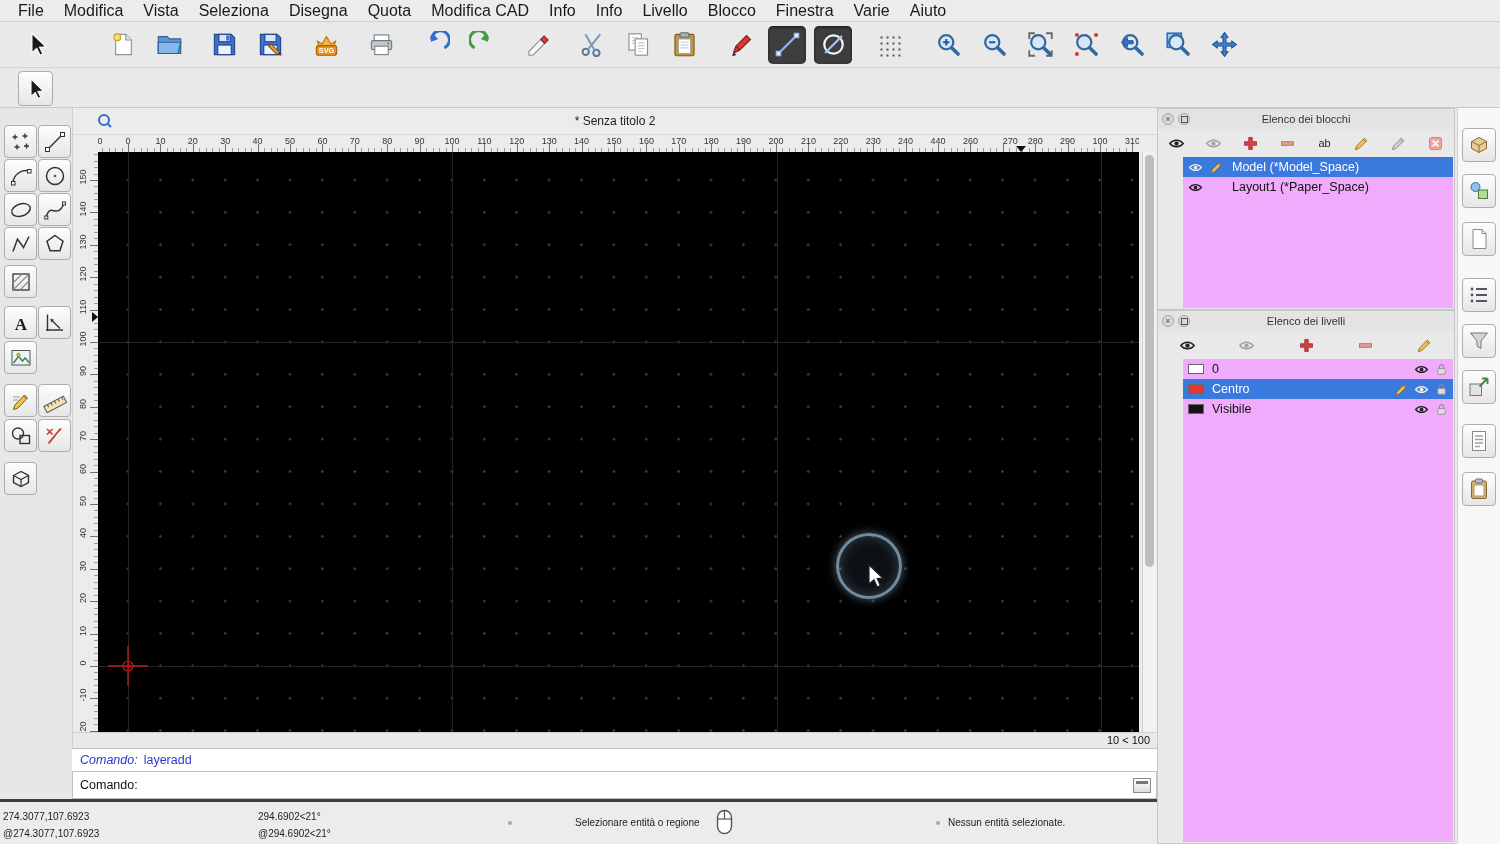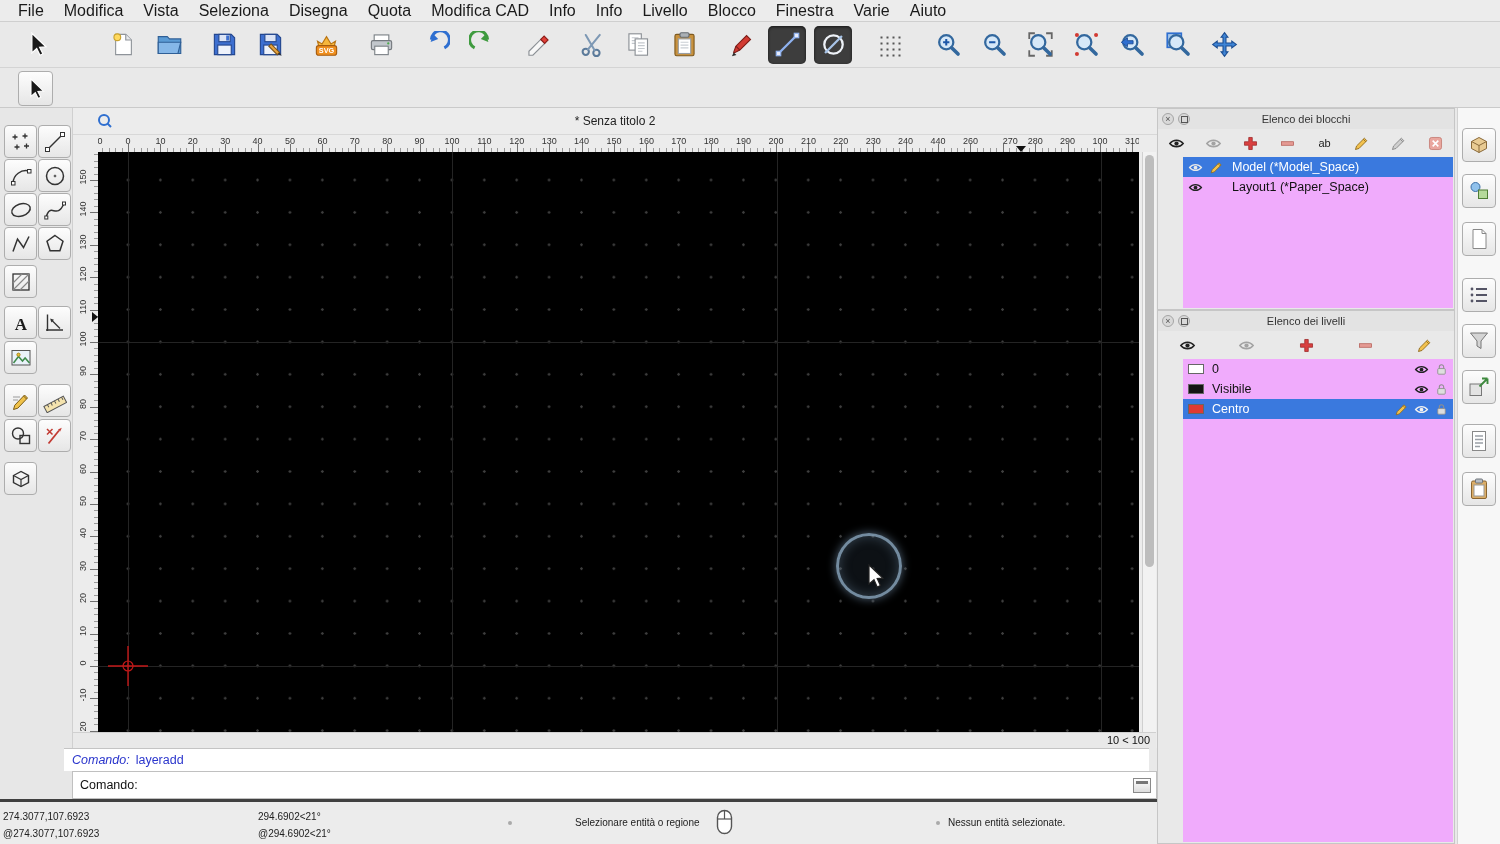--- a/index.html
+++ b/index.html
@@ -40,21 +40,21 @@
 .canvas{position:absolute;left:25px;top:44px;width:1041px;height:580px;overflow:hidden;background-color:#000;
  background-image:radial-gradient(circle,#3e3e3e 1px,transparent 1.5px);background-size:32.4px 32.4px;background-position:13.8px 11.8px;}
 .gridline-v{position:absolute;top:0;bottom:0;width:1px;background:#242424;}
 .gridline-h{position:absolute;left:0;right:0;height:1px;background:#242424;}
 .crosshair{position:absolute;left:8px;top:492px;width:44px;height:44px;}
 .highlight-circle{position:absolute;left:738px;top:381px;width:66px;height:66px;border-radius:50%;border:3px solid rgba(150,180,205,.75);background:rgba(70,95,115,.18);box-shadow:0 0 10px rgba(130,160,190,.6), inset 0 0 12px rgba(130,160,190,.35);}
 .cursor-arrow{position:absolute;left:769px;top:412px;width:18px;height:26px;}
 .vscroll{position:absolute;left:1069px;top:44px;width:14px;height:580px;background:#f2f2f2;border-left:1px solid #d0d0d0;}
 .vscroll .thumb{position:absolute;left:2px;top:3px;width:9px;height:412px;background:#bdbdbd;border-radius:5px;}
 .canvas-status{position:absolute;left:0;top:624px;width:1083px;height:16px;background:#e9e9e9;border-top:1px solid #d0d0d0;font-size:11px;color:#111;text-align:right;padding-right:6px;line-height:15px;}
-.cmd-history{position:absolute;left:64px;top:748px;width:1085px;height:23px;background:#fff;border-top:1px solid #c4c4c4;font-size:12.5px;line-height:23px;padding-left:8px;}
+.cmd-history{position:absolute;left:72px;top:748px;width:1085px;height:23px;background:#fff;border-top:1px solid #c4c4c4;font-size:12.5px;line-height:23px;padding-left:8px;}
 .cmd-label{color:#2a35cc;font-style:italic;margin-right:6px;}
 .cmd-value{color:#2a35cc;}
 .cmd-row{position:absolute;left:72px;top:771px;width:1085px;height:28px;background:#fff;display:flex;align-items:center;box-shadow:inset 0 0 0 1px #c0c0c0;}
 .cmd-prompt{font-size:12.5px;color:#111;margin-left:8px;}
 .cmd-input{flex:1;height:22px;border:none;outline:none;font-size:12.5px;font-family:inherit;margin:0 4px;background:transparent;}
 .cmd-toggle{width:18px;height:15px;border:1px solid #8a8a8a;background:linear-gradient(#fff,#ddd);margin-right:6px;position:relative;flex:0 0 auto;}
 .cmd-toggle::before{content:"";position:absolute;left:2px;right:2px;top:2px;height:3px;background:#777;}
 .statusbar{position:absolute;left:0;top:799px;width:1157px;height:45px;background:#ececec;border-top:3px solid #404040;font-size:10px;color:#222;}
 .sb-cell{position:absolute;top:6px;line-height:17px;white-space:nowrap;}
 .sb-hint{position:absolute;left:575px;top:15px;}
@@ -647,38 +647,20 @@
               </svg>
             </div>
             <div class="picon">
               <svg viewBox="0 0 24 24" xmlns="http://www.w3.org/2000/svg">
                 <rect x="6" y="10.5" width="12" height="9" rx="1.5" fill="#dedede" stroke="#8f8f8f" stroke-width="1.4"></rect>
                 <path d="M8.5 10.5 V8 a3.5 3.5 0 0 1 7 0 v2.5" fill="none" stroke="#8f8f8f" stroke-width="1.7"></path>
               </svg>
             </div>
           </span>
         </div>
-        <div class="prow">
-          <span class="swatch" style="background: rgb(20, 20, 20);"></span>
-          <span class="plabel">Visibile</span>
-          <span class="row-icons">
-            <div class="picon">
-              <svg viewBox="0 0 24 24" xmlns="http://www.w3.org/2000/svg">
-                <path d="M2.5 12 C7.5 5.8, 16.5 5.8, 21.5 12 C16.5 18.2, 7.5 18.2, 2.5 12 Z" fill="none" stroke="currentColor" stroke-width="2"></path>
-                <circle cx="12" cy="12" r="3" fill="currentColor"></circle>
-              </svg>
-            </div>
-            <div class="picon">
-              <svg viewBox="0 0 24 24" xmlns="http://www.w3.org/2000/svg">
-                <rect x="6" y="10.5" width="12" height="9" rx="1.5" fill="#dedede" stroke="#8f8f8f" stroke-width="1.4"></rect>
-                <path d="M8.5 10.5 V8 a3.5 3.5 0 0 1 7 0 v2.5" fill="none" stroke="#8f8f8f" stroke-width="1.7"></path>
-              </svg>
-            </div>
-          </span>
-        </div>
         <div class="prow sel">
           <span class="swatch" style="background: rgb(224, 58, 50);"></span>
           <span class="plabel">Centro</span>
           <span class="row-icons">
             <div class="picon">
               <svg viewBox="0 0 24 24" xmlns="http://www.w3.org/2000/svg">
                 <path d="M3.5 20.5 l1.5 -5 L16 4.5 l3.5 3.5 -11 11 Z" fill="#f2c14e" stroke="#8a6414" stroke-width="1.2"></path>
                 <path d="M14.5 6 l3.5 3.5" stroke="#8a6414" stroke-width="1.2"></path>
               </svg>
             </div>
@@ -689,20 +671,38 @@
               </svg>
             </div>
             <div class="picon">
               <svg viewBox="0 0 24 24" xmlns="http://www.w3.org/2000/svg">
                 <rect x="6" y="10.5" width="12" height="9" rx="1.5" fill="#dedede" stroke="#8f8f8f" stroke-width="1.4"></rect>
                 <path d="M8.5 10.5 V8 a3.5 3.5 0 0 1 7 0 v2.5" fill="none" stroke="#8f8f8f" stroke-width="1.7"></path>
               </svg>
             </div>
           </span>
         </div>
+        <div class="prow">
+          <span class="swatch" style="background: rgb(20, 20, 20);"></span>
+          <span class="plabel">Visibile</span>
+          <span class="row-icons">
+            <div class="picon">
+              <svg viewBox="0 0 24 24" xmlns="http://www.w3.org/2000/svg">
+                <path d="M2.5 12 C7.5 5.8, 16.5 5.8, 21.5 12 C16.5 18.2, 7.5 18.2, 2.5 12 Z" fill="none" stroke="currentColor" stroke-width="2"></path>
+                <circle cx="12" cy="12" r="3" fill="currentColor"></circle>
+              </svg>
+            </div>
+            <div class="picon">
+              <svg viewBox="0 0 24 24" xmlns="http://www.w3.org/2000/svg">
+                <rect x="6" y="10.5" width="12" height="9" rx="1.5" fill="#dedede" stroke="#8f8f8f" stroke-width="1.4"></rect>
+                <path d="M8.5 10.5 V8 a3.5 3.5 0 0 1 7 0 v2.5" fill="none" stroke="#8f8f8f" stroke-width="1.7"></path>
+              </svg>
+            </div>
+          </span>
+        </div>
       </div>
   </div>
 
   <div class="dock">
       <div class="dockbtn raised" style="top: 20px;">
         <svg viewBox="0 0 24 24" xmlns="http://www.w3.org/2000/svg">
           <path d="M4.5 8.5 L12 4.5 L19.5 8.5 V15.5 L12 19.5 L4.5 15.5 Z" fill="#e9cb93" stroke="#8a6a3a"></path>
           <path d="M4.5 8.5 L12 12.5 L19.5 8.5 M12 12.5 V19.5" fill="none" stroke="#8a6a3a"></path>
         </svg>
       </div>

